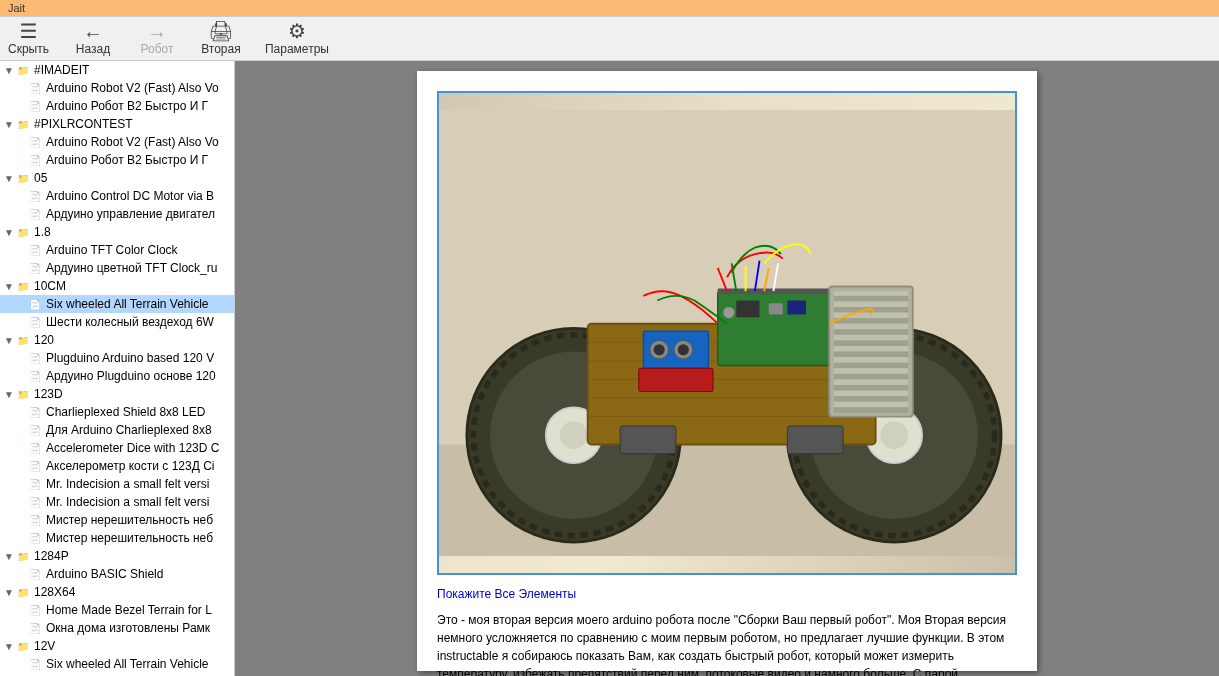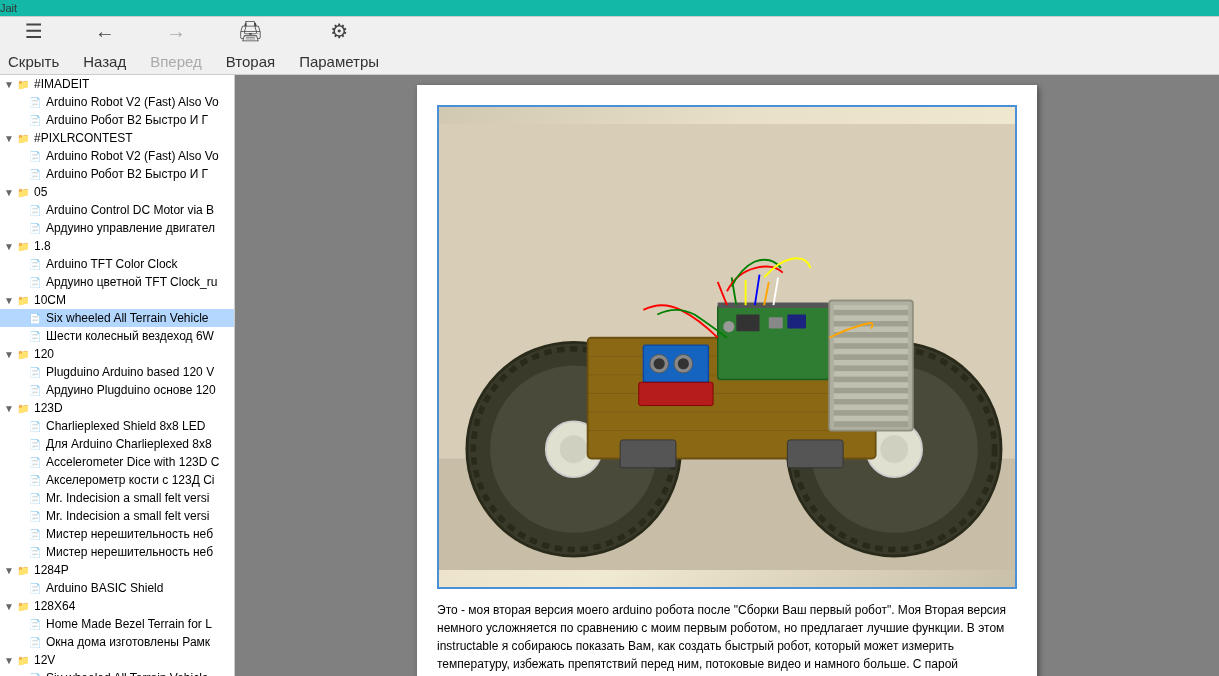--- a/index.html
+++ b/index.html
@@ -1,22 +1,22 @@
 <!DOCTYPE html>
 <html><head>
   <meta charset="utf-8">
   <style>
     * { box-sizing: border-box; margin: 0; padding: 0; }
     body { font-family: 'Segoe UI', Tahoma, Geneva, Verdana, sans-serif; font-size: 12px; background: #f0f0f0; overflow: hidden; }
 
     
     .title-bar {
-      background: #14b8a6;
+      background: #fdba74;
       border-bottom: 1px solid #ccc;
-      padding: 2px 0;
+      padding: 2px 8px;
       font-size: 11px;
       color: #333;
     }
 
     
     .toolbar {
       background: #f0f0f0;
       border-bottom: 1px solid #ccc;
       display: flex;
       align-items: center;
@@ -29,23 +29,23 @@
       align-items: center;
       cursor: pointer;
       min-width: 40px;
     }
     .toolbar-item .icon-area {
       font-size: 20px;
       line-height: 1;
       color: #444;
     }
     .toolbar-item .label {
-      font-size: 15px;
+      font-size: 12px;
       color: #333;
-      margin-top: 12px;
+      margin-top: 1px;
     }
     .toolbar-item.disabled .icon-area,
     .toolbar-item.disabled .label {
       color: #aaa;
     }
 
     
     .main-layout {
       display: flex;
       height: calc(676px - 56px);
@@ -158,21 +158,21 @@
   <div class="toolbar-item">
     <div class="icon-area">☰</div>
     <div class="label">Скрыть</div>
   </div>
   <div class="toolbar-item">
     <div class="icon-area">←</div>
     <div class="label">Назад</div>
   </div>
   <div class="toolbar-item disabled">
     <div class="icon-area">→</div>
-    <div class="label">Вперед</div>
+    <div class="label">Робот</div>
   </div>
   <div class="toolbar-item">
     <div class="icon-area">🖨</div>
     <div class="label">Вторая</div>
   </div>
   <div class="toolbar-item">
     <div class="icon-area">⚙</div>
     <div class="label">Параметры</div>
   </div>
 </div>
@@ -475,20 +475,21 @@
             <path d="M310 230 Q290 215 275 205 Q255 195 235 205" stroke="green" stroke-width="2" fill="none"></path>
             <path d="M420 230 Q440 220 460 215 Q470 212 465 220" stroke="orange" stroke-width="2" fill="none"></path>
 
             <path d="M310 180 Q320 160 340 155 Q360 150 370 160" stroke="red" stroke-width="2" fill="none"></path>
             <path d="M315 175 Q325 155 340 148 Q358 142 368 155" stroke="green" stroke-width="2" fill="none"></path>
             <path d="M350 165 Q365 148 380 145 Q395 142 400 155" stroke="yellow" stroke-width="2" fill="none"></path>
           </svg>
         </div>
       </div>
 
+      <div class="show-all-text">Покажите Все Элементы</div>
 
       <div class="article-text">
         <span>Это - моя вторая версия моего arduino робота после "Сборки Ваш первый робот". Моя Вторая версия немного усложняется по сравнению с моим первым роботом, но предлагает лучшие функции. В этом instructable я собираюсь показать Вам, как создать быстрый робот, который может измерить температуру, избежать препятствий перед ним, потоковые видео и намного больше. С парой двигателей на 1000 ОБ/МИН этот робот может пойти очень быстро, и эта версия использует</span>
       </div>
     </div>
   </div>
 
 </div>
 
 </body></html>

